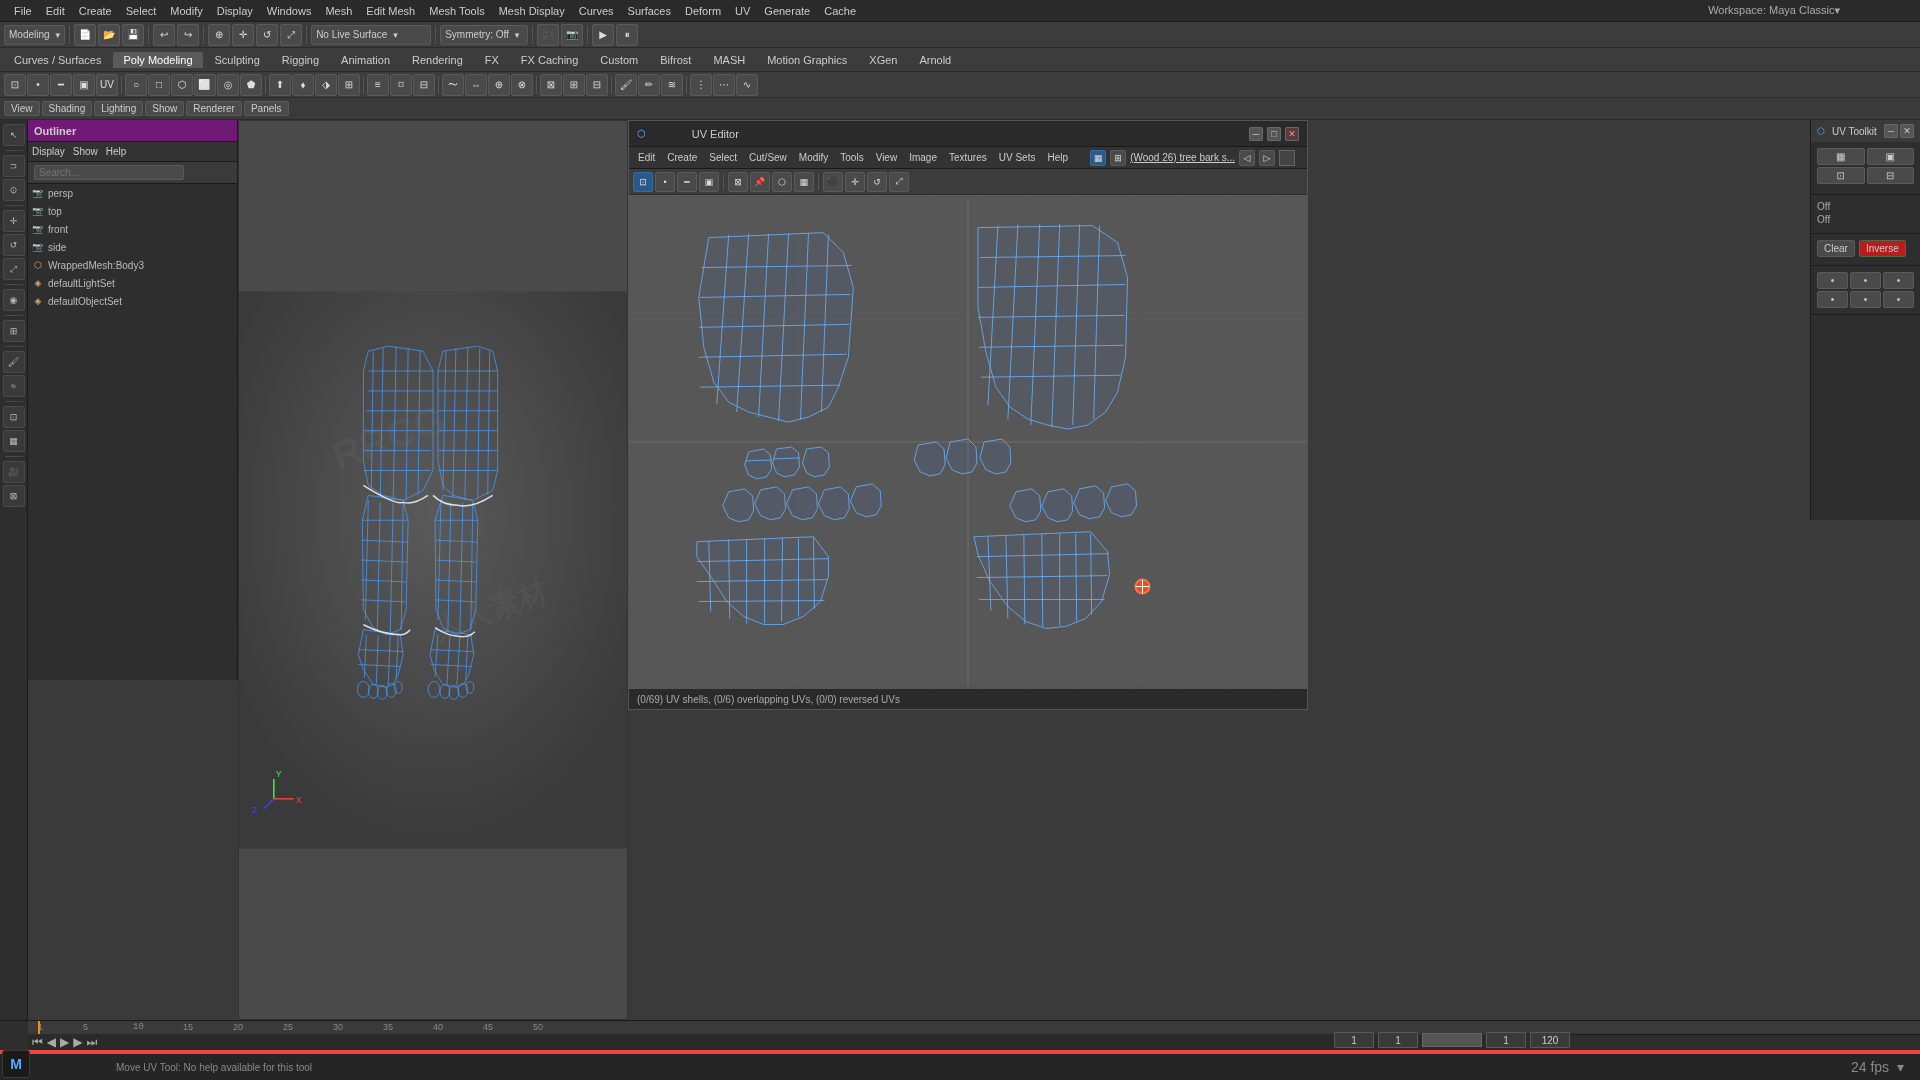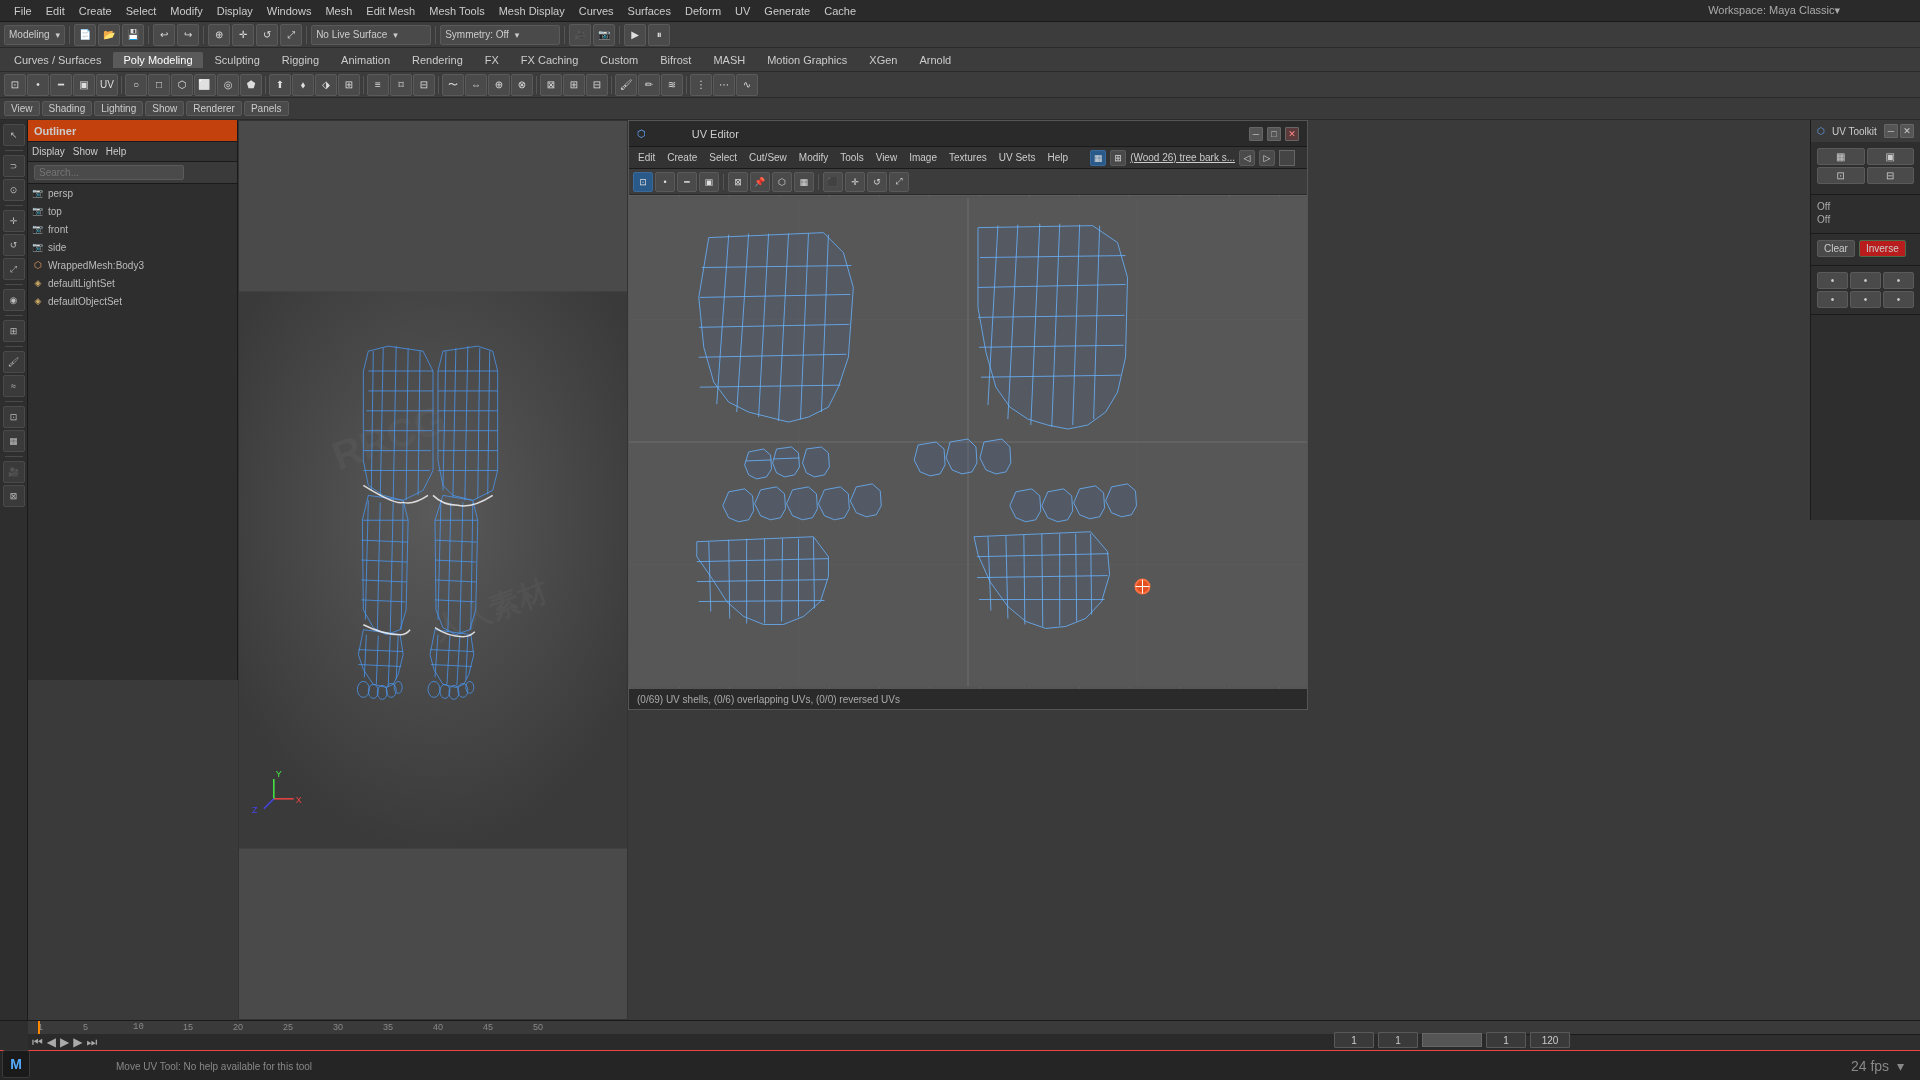--- a/index.html
+++ b/index.html
@@ -176,21 +176,21 @@
       position: absolute;
       top: 120px; left: 28px;
       width: 210px;
       height: 560px;
       background: #2e2e2e;
       border-right: 1px solid #1a1a1a;
       z-index: 94;
     }
     #outliner-header {
       height: 22px;
-      background: #c2410c;
+      background: #701a75;
       display: flex;
       align-items: center;
       padding: 0 6px;
       font-size: 11px;
       color: #ccc;
       font-weight: bold;
       border-bottom: 1px solid #1a1a1a;
     }
     #outliner-menubar {
       height: 20px;
@@ -420,21 +420,21 @@
 
     
     #statusbar {
       position: absolute;
       bottom: 0; left: 0; right: 0;
       height: 30px;
       background: #252525;
       display: flex;
       align-items: center;
       padding: 0 8px;
-      border-top: 1px solid #ef4444;
+      border-top: 4px solid #ef4444;
     }
     #statusbar-left {
       font-size: 10px;
       color: #888;
       width: 100px;
     }
 
     
     #maya-logo {
       position: absolute;
@@ -559,21 +559,21 @@
   <div class="tb-sep"></div>
   <div class="tb-icon">⊕</div>
   <div class="tb-icon">✛</div>
   <div class="tb-icon">↺</div>
   <div class="tb-icon">⤢</div>
   <div class="tb-sep"></div>
   <div class="tb-dropdown arrow-down" style="width:120px">
     <span>No Live Surface</span>
   </div>
   <div class="tb-sep"></div>
-  <div class="tb-dropdown arrow-down" style="width:120px">
+  <div class="tb-dropdown arrow-down" style="width:88px">
     <span>Symmetry: Off</span>
   </div>
   <div class="tb-sep"></div>
 
   <div class="tb-icon">🎥</div>
   <div class="tb-icon">📷</div>
   <div class="tb-sep"></div>
   <div class="tb-icon">▶</div>
   <div class="tb-icon">⏸</div>
 </div>

